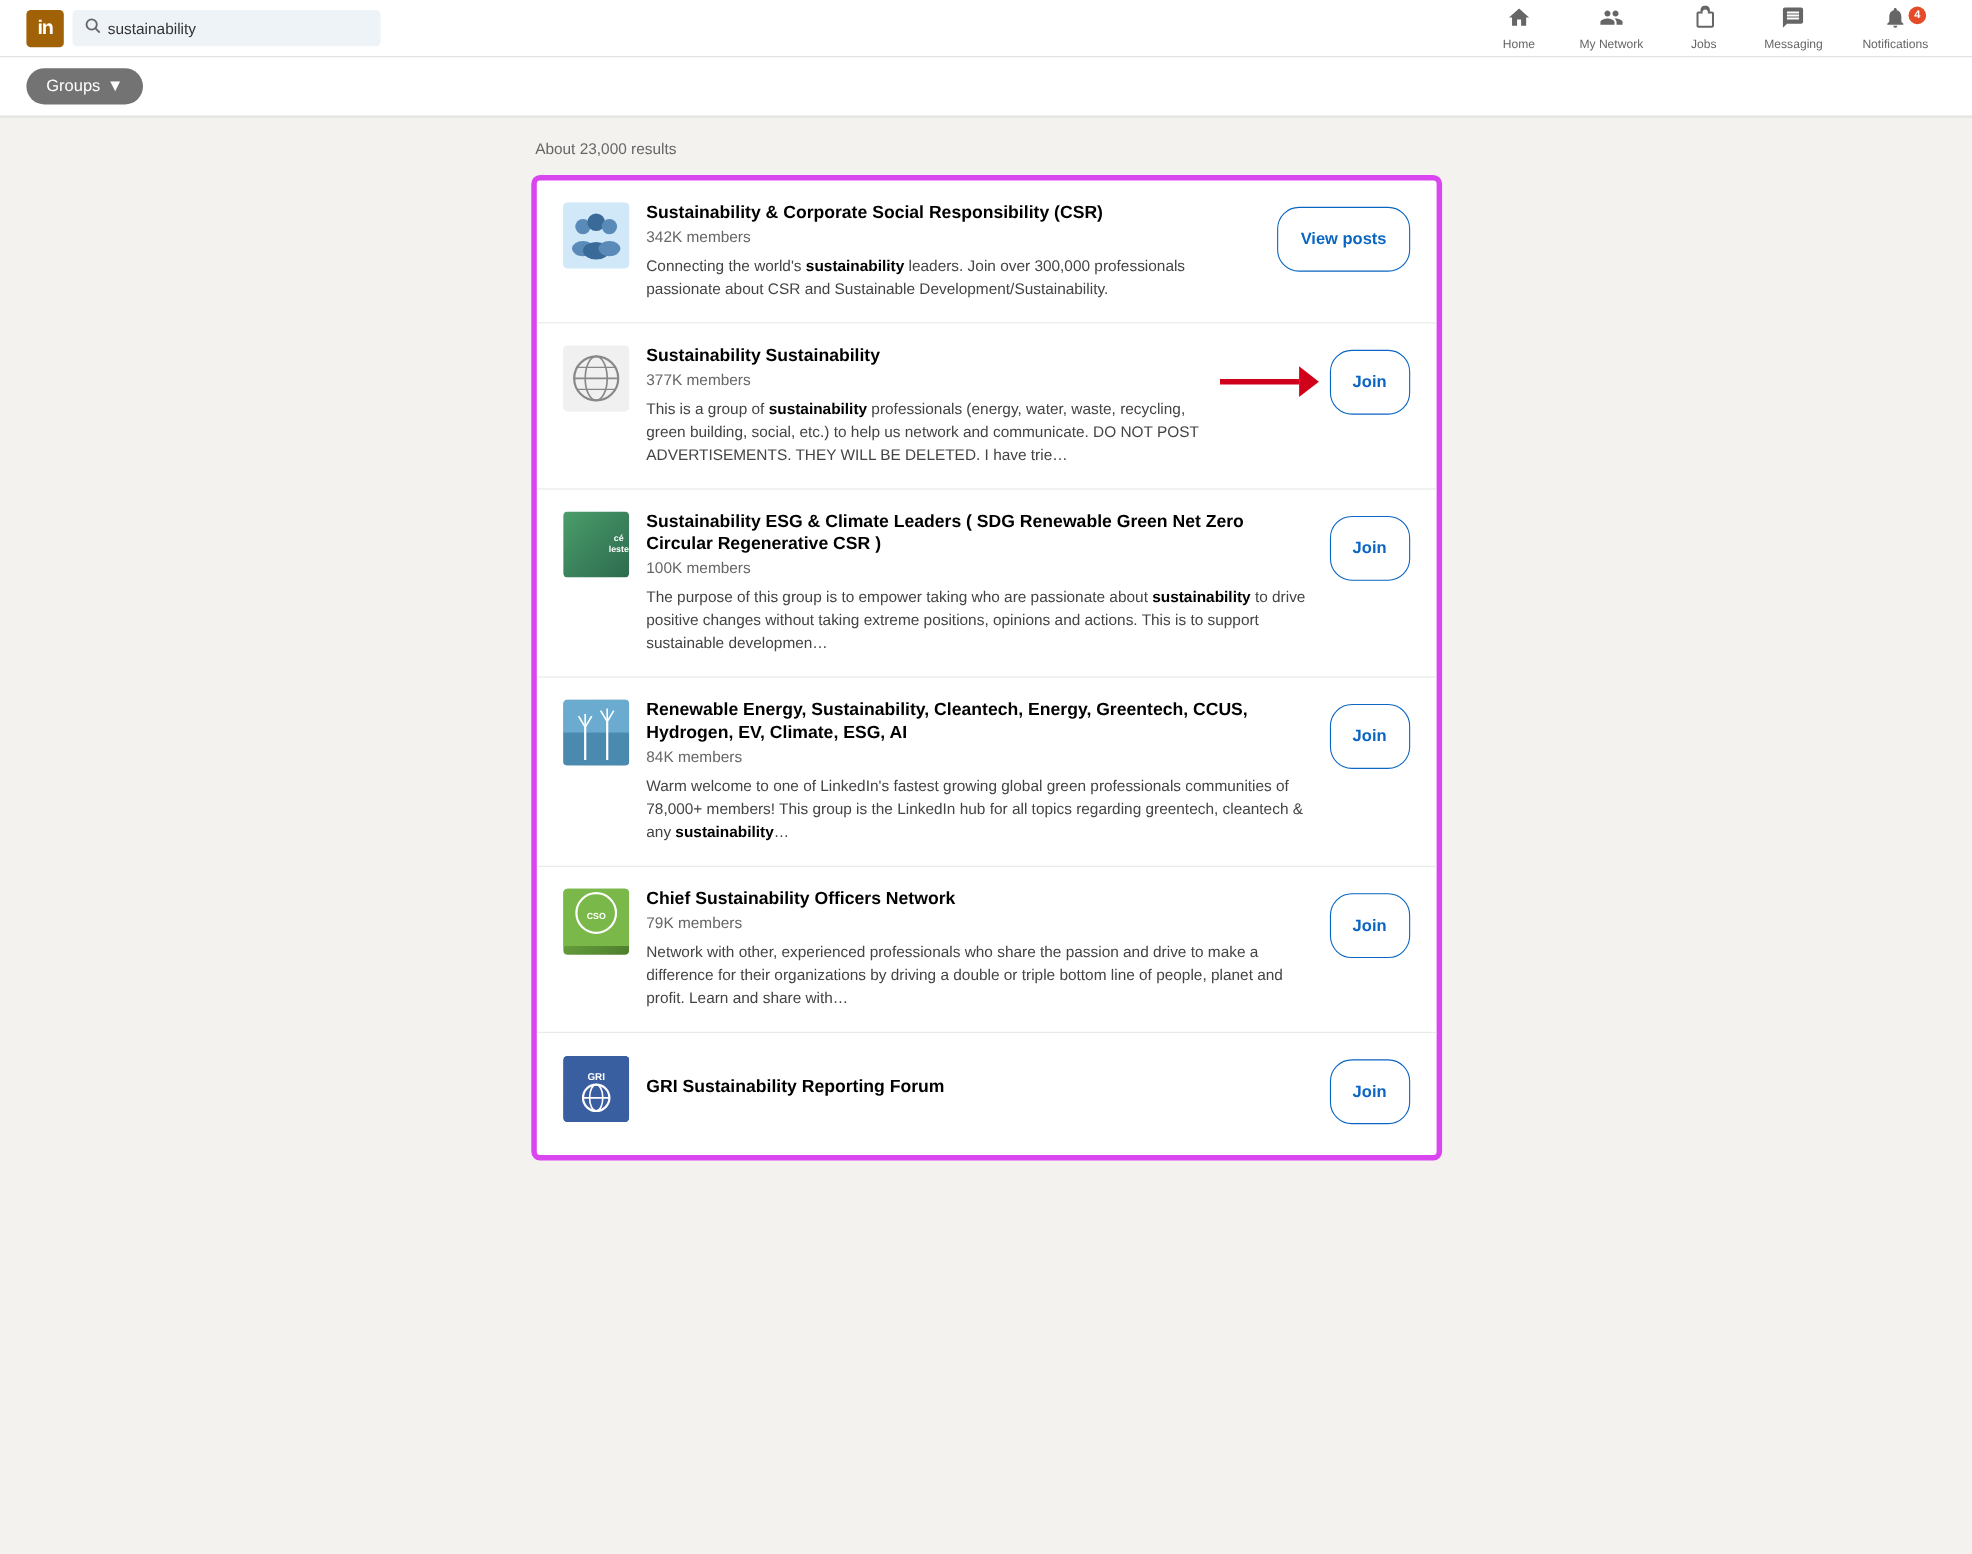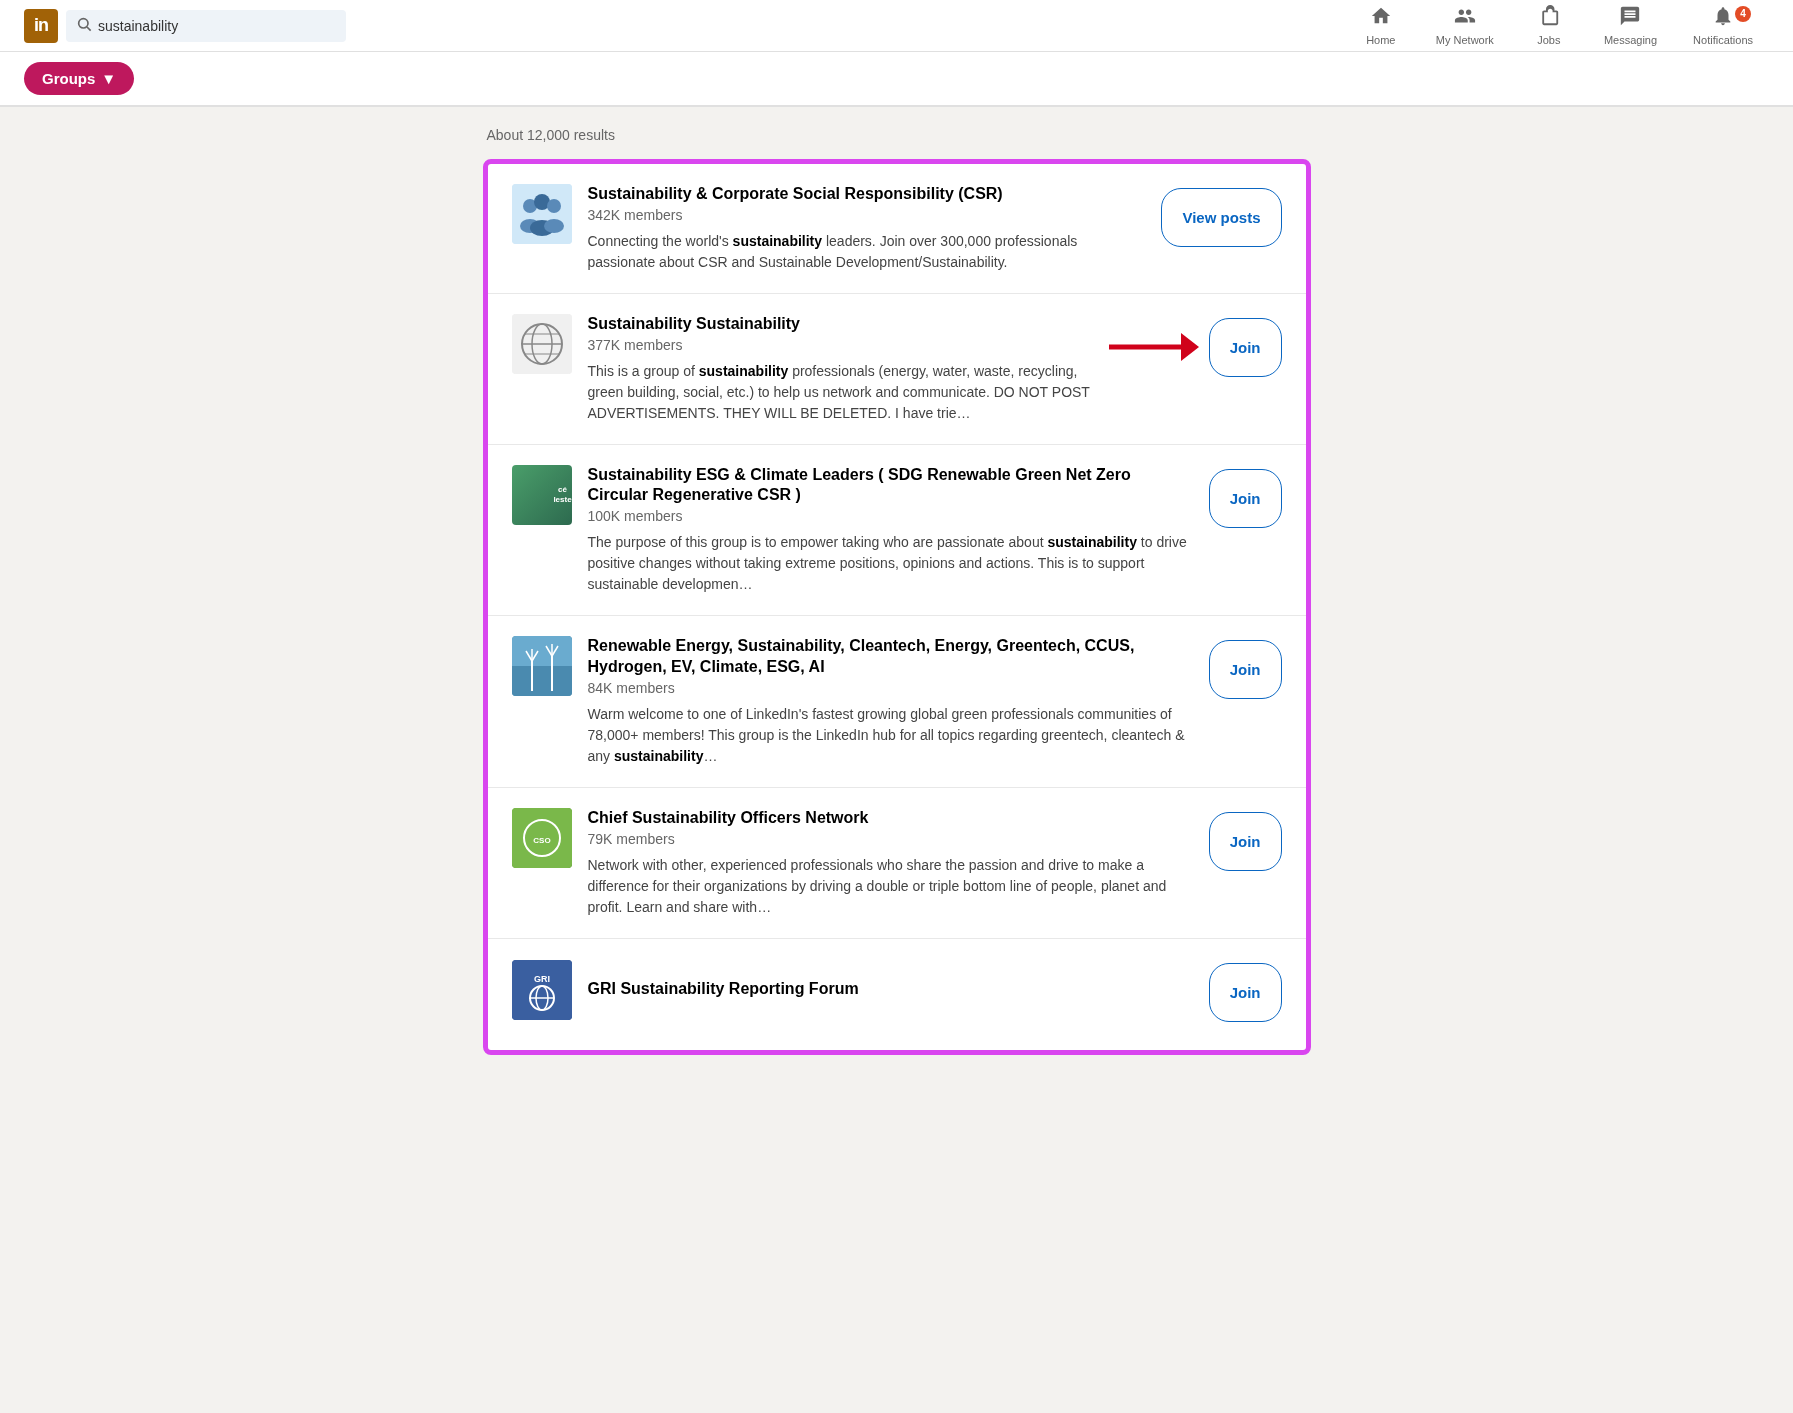--- a/index.html
+++ b/index.html
@@ -56,27 +56,27 @@
       display: flex; align-items: center; justify-content: center;
     }
 
     
     .filter-bar {
       background: #fff;
       padding: 10px 24px;
       border-bottom: 1px solid #e0e0e0;
     }
     .groups-btn {
-      background: #be185d;
+      background: #737373;
       color: white;
       border: none;
       border-radius: 20px;
       padding: 8px 18px;
       font-size: 15px;
-      font-weight: 700;
+      font-weight: 400;
       cursor: pointer;
       display: flex; align-items: flex-start; gap: 6px;
     }
 
     
     .main-content {
       max-width: 860px;
       margin: 0 auto;
       padding: 20px 16px;
     }
@@ -230,21 +230,21 @@
 <div class="filter-bar">
   <button class="groups-btn">
     <span>Groups</span>
     <span>▼</span>
   </button>
 </div>
 
 <div style="height:1px; background:#e0e0e0;"></div>
 
 <main class="main-content">
-  <div class="results-count">About 12,000 results</div>
+  <div class="results-count">About 23,000 results</div>
 
   <div class="results-card">
 
     <div class="group-item">
       <div class="group-avatar people-icon">
         <svg viewBox="0 0 60 60" width="60" height="60">
           <rect width="60" height="60" fill="#d0e8f8"></rect>
 
           <circle cx="18" cy="22" r="7" fill="#5a8ab8"></circle>
           <circle cx="30" cy="18" r="8" fill="#3a6a98"></circle>
@@ -340,21 +340,21 @@
           <span>Warm welcome to one of LinkedIn's fastest growing global green professionals communities of 78,000+ members! This group is the LinkedIn hub for all topics regarding greentech, cleantech &amp; any </span><strong>sustainability</strong><span>…</span>
         </div>
       </div>
       <div class="group-action">
         <button class="btn-join">Join</button>
       </div>
     </div>
 
     <div class="group-item">
       <div class="group-avatar">
-        <div style="width:60px;height:76px;background:linear-gradient(135deg,#7ab84a,#4a7a2a);display:flex;align-items:center;justify-content:center;">
+        <div style="width:60px;height:76px;background:linear-gradient(135deg,#7ab84a,#4a7a2a);display:flex;align-items:flex-start;justify-content:center;">
           <svg viewBox="0 0 60 60" width="60" height="60">
             <rect width="60" height="60" fill="#7ab84a"></rect>
             <circle cx="30" cy="30" r="18" fill="none" stroke="white" stroke-width="2"></circle>
             <text x="30" y="35" text-anchor="middle" fill="white" font-size="8" font-weight="bold">CSO</text>
           </svg>
         </div>
       </div>
       <div class="group-info">
         <div class="group-name">Chief Sustainability Officers Network</div>
         <div class="group-members">79K members</div>

